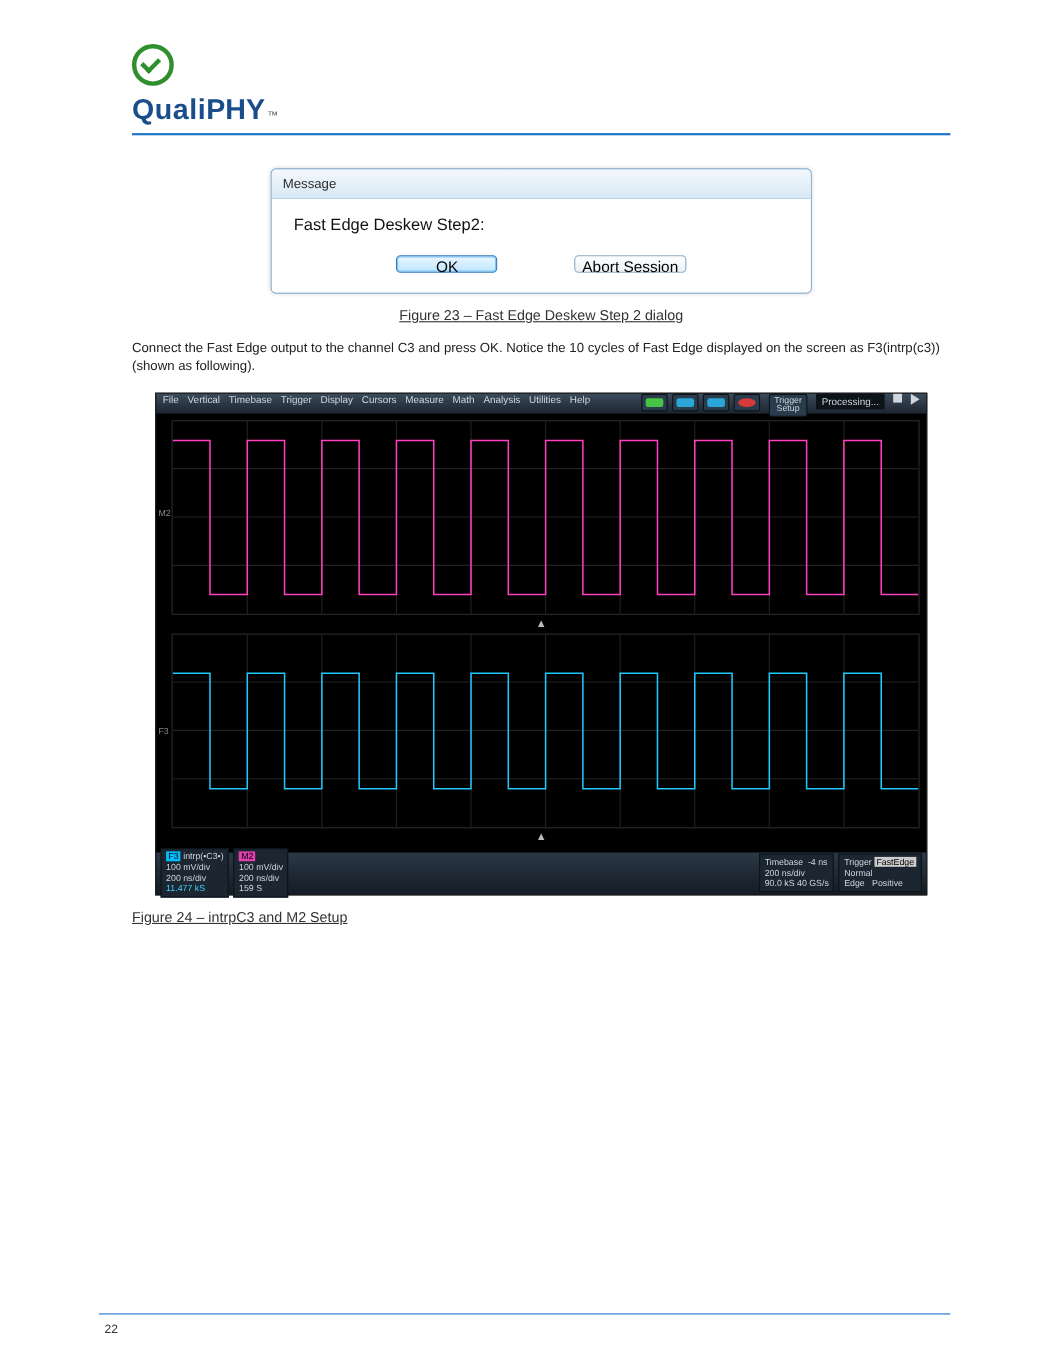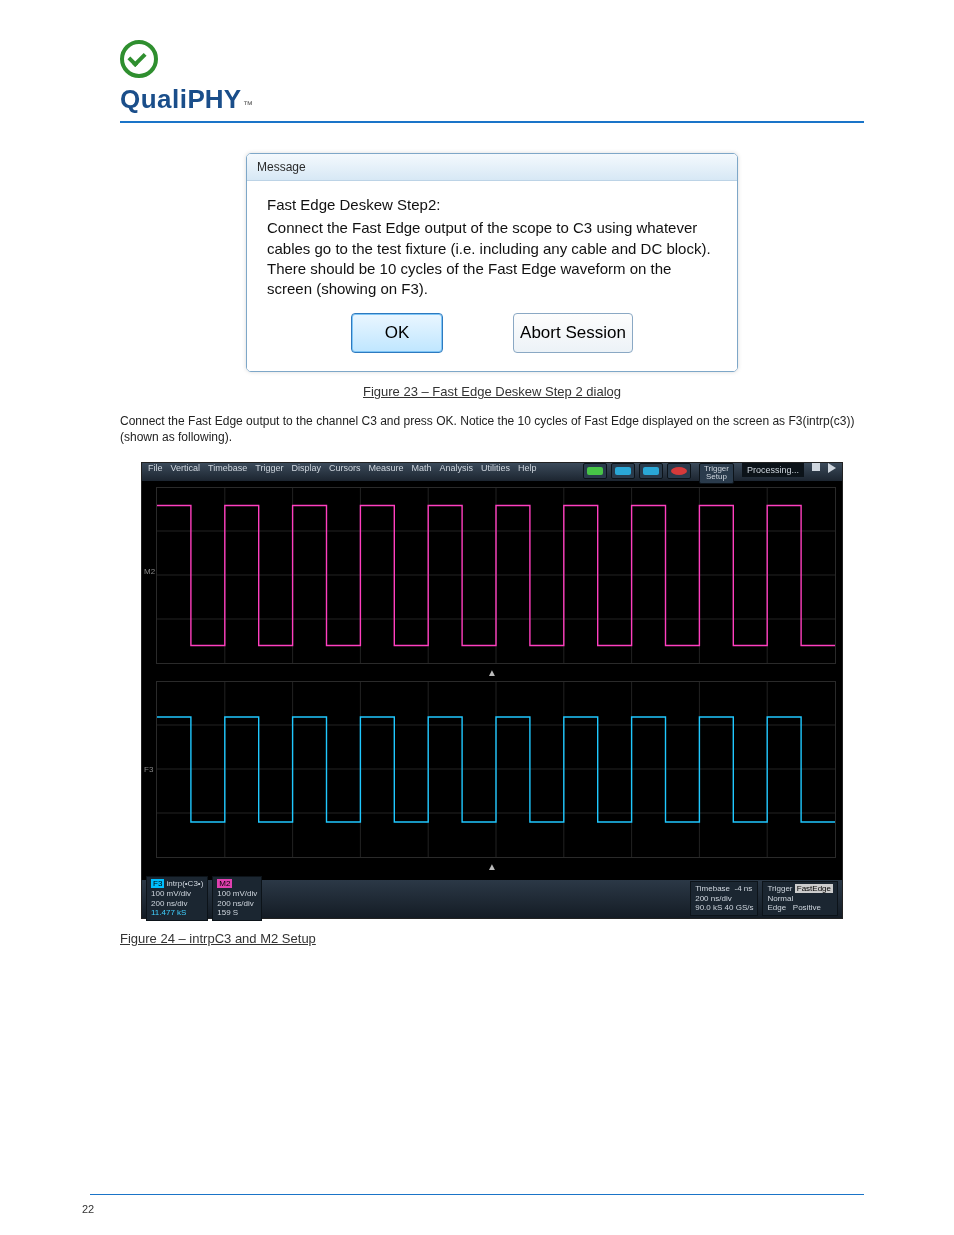--- a/index.html
+++ b/index.html
@@ -12,21 +12,21 @@
   .logo-text .phy{font-weight:bold;color:#1a4e8a;font-size:26px;}
   .logo-text .tm{font-size:10px;color:#555;margin-left:2px;vertical-align:top;}
   .hr-top{height:2px;background:#1a74c8;margin-top:6px;}
   .caption{font-family:Verdana,Arial,sans-serif;font-size:13px;color:#333;margin:10px 0 14px;text-decoration:underline;}
   .body-text{font-family:Verdana,Arial,sans-serif;font-size:12px;line-height:1.35;margin:6px 0 16px;}
   .dialog-wrap{display:flex;justify-content:center;}
   .dialog{width:490px;border:1px solid #7ea7c8;border-radius:5px;overflow:hidden;box-shadow:0 0 4px rgba(0,0,0,.15);}
   .dialog-title{height:26px;line-height:26px;padding:0 10px;font-size:12px;color:#2b2b2b;background:linear-gradient(#f4f9fd,#d7e8f5);border-bottom:1px solid #bcd3e6;}
   .dialog-body{padding:14px 20px 6px;font-family:Arial,sans-serif;font-size:15px;line-height:1.35;color:#111;background:#fff;}
   .dialog-buttons{display:flex;justify-content:center;gap:70px;padding:8px 0 18px;background:#fff;}
-  .dlg-btn{min-width:92px;height:40px;border:1px solid #8aa8c4;border-radius:4px;font-size:17px;background:linear-gradient(#fdfdfd,#ecf2f7);cursor:pointer;}
+  .dlg-btn{min-width:92px;height:16px;border:1px solid #8aa8c4;border-radius:4px;font-size:14px;background:linear-gradient(#fdfdfd,#ecf2f7);cursor:pointer;}
   .dlg-btn.primary{border-color:#2e7abf;background:linear-gradient(#eaf6ff,#bfe6ff);box-shadow:0 0 0 1px #7fc6f7 inset;}
   
   .scope{width:700px;height:455px;margin:0 auto;background:#000;position:relative;border:1px solid #222;}
   .scope-menu{height:18px;background:linear-gradient(#3b4a5a,#1c2530);display:flex;align-items:flex-start;padding:0 6px;gap:8px;}
   .scope-menu span{color:#cfd6de;font-size:9px;}
   .scope-menu .spacer{flex:1;}
   .scope-icons{display:flex;align-items:center;gap:4px;}
   .sicon{width:22px;height:14px;background:#2a3b4c;border:1px solid #0c1319;border-radius:2px;position:relative;}
   .sicon.green:after{content:"";position:absolute;inset:3px;background:#47c447;border-radius:2px;}
   .sicon.blue:after{content:"";position:absolute;inset:3px;background:#2aa7d6;border-radius:2px;}
@@ -41,21 +41,21 @@
   .pane.bot{top:200px;height:175px;}
   .grid line{stroke:#222;stroke-width:1;}
   .axis-lbl{position:absolute;left:2px;font-size:8px;color:#888;}
   .trig-mark{position:absolute;left:50%;transform:translateX(-50%);color:#bbb;font-size:10px;}
   .status{position:absolute;left:0;right:0;bottom:0;height:38px;background:linear-gradient(#2b3846,#141c25);display:flex;align-items:center;justify-content:space-between;padding:2px 4px;box-sizing:border-box;}
   .inf{font-size:8px;color:#cfd6de;line-height:1.2;padding:2px 4px;border:1px solid #0c1319;background:#1b2631;}
   .inf .hl-c3{background:#00bfff;color:#000;padding:0 2px;}
   .inf .hl-m2{background:#e040b0;color:#000;padding:0 2px;}
   .inf-right{display:flex;gap:4px;}
   .hr-bot{position:absolute;left:90px;right:90px;bottom:40px;height:1px;background:#1a74c8;}
-  .pgnum{position:absolute;left:82px;bottom:20px;font-size:11px;color:#333;}
+  .pgnum{position:absolute;left:95px;bottom:20px;font-size:11px;color:#333;}
 </style>
 </head>
 <body>
 
 <div class="page">
 
   <div>
     <div class="logo-row">
       <div class="logo-mark"></div>
     </div>
@@ -67,21 +67,20 @@
   </div>
   <div class="hr-top"></div>
 
   <div style="height:30px"></div>
 
   <div class="dialog-wrap">
     <div class="dialog">
       <div class="dialog-title">Message</div>
       <div class="dialog-body">
         <div style="margin-bottom:3px;">Fast Edge Deskew Step2:</div>
-        <div>Connect the Fast Edge output of the scope to C3 using whatever cables go to the test fixture (i.e. including any cable and DC block). There should be 10 cycles of the Fast Edge waveform on the screen (showing on F3).</div>
       </div>
       <div class="dialog-buttons">
         <button class="dlg-btn primary">OK</button>
         <button class="dlg-btn">Abort Session</button>
       </div>
     </div>
   </div>
 
   <div class="caption" style="text-align:center;margin-top:12px;">Figure 23 – Fast Edge Deskew Step 2 dialog</div>
 

